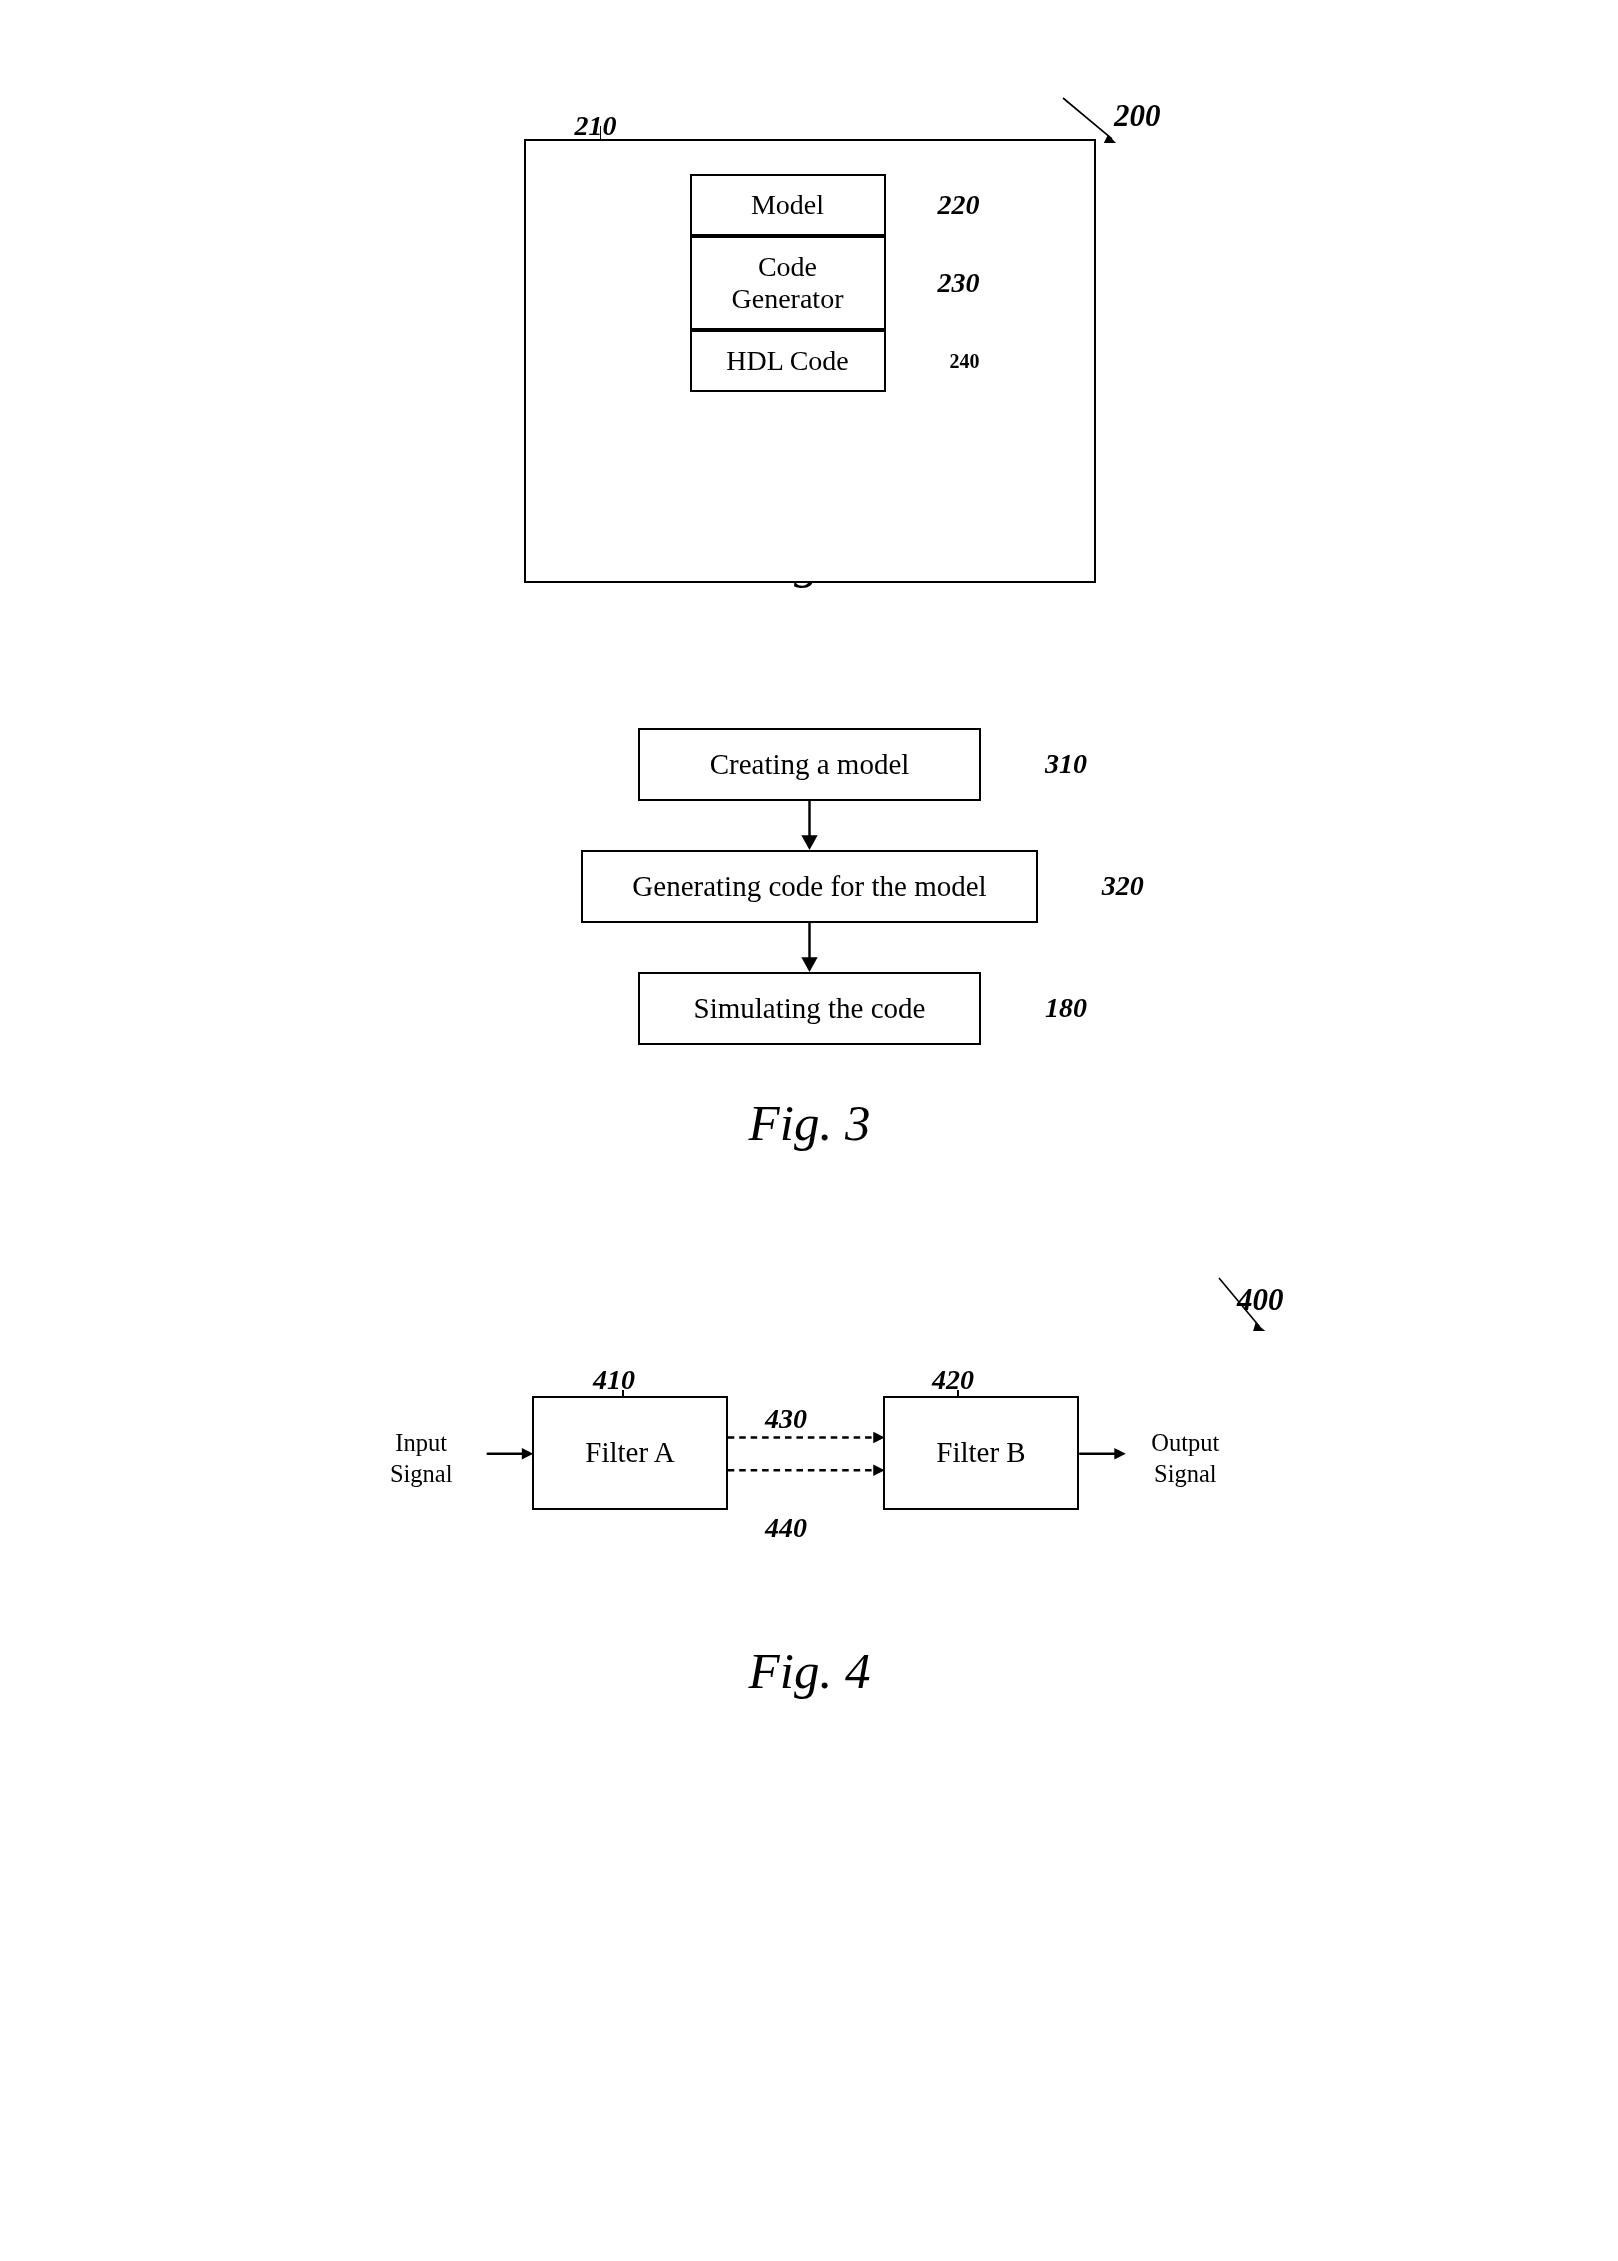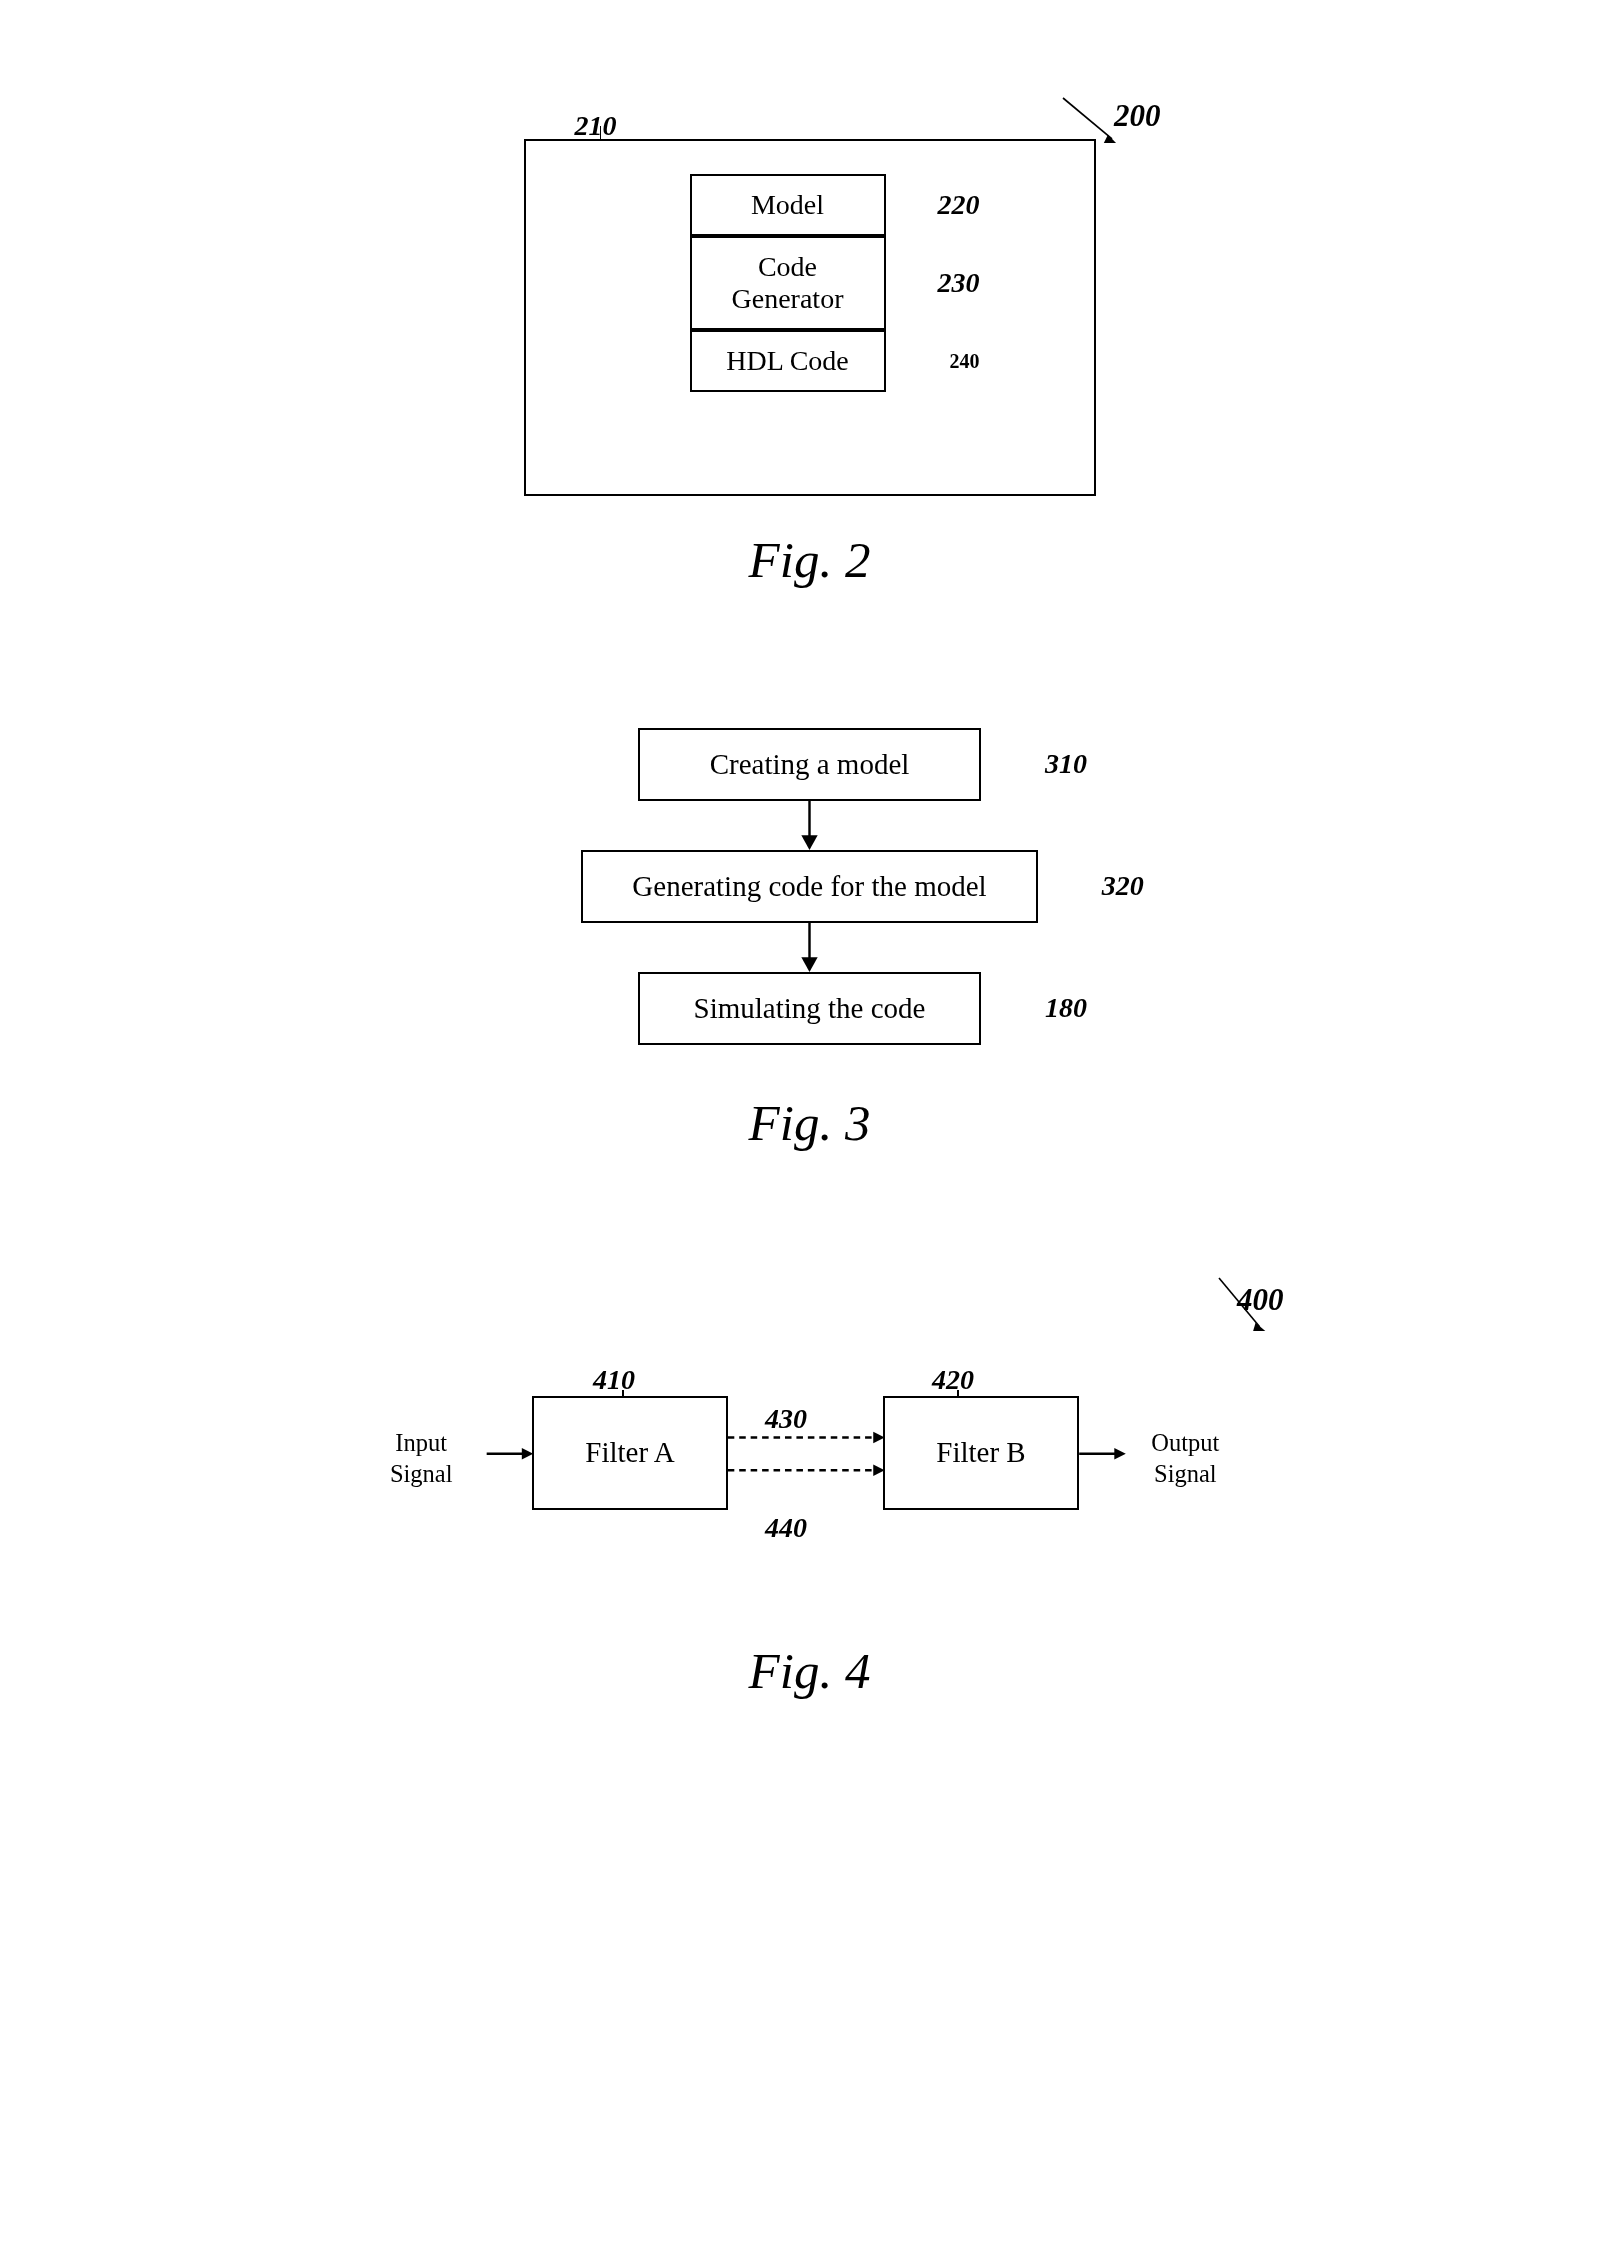--- a/index.html
+++ b/index.html
@@ -118,21 +118,21 @@
   <div class="fig2-section">
     <div style="position:relative; width:572px; height:343px; margin-top:57px;">
 
       <span style="position:absolute; top:-41px; right:-65px; font-size:31px; font-style:italic; font-weight:bold;">200</span>
 
       <svg style="position:absolute; top:-41px; right:-65px; width:98px; height:49px; overflow:visible;" viewBox="0 0 120 60" width="98" height="49">
         <line x1="0" y1="0" x2="60" y2="50" stroke="#000" stroke-width="2"></line>
         <polygon points="55,45 65,55 50,55" fill="#000"></polygon>
       </svg>
 
-      <div style="position:absolute; top:0; left:0; width:572px; height:357px; border:2.5px solid #000; background:#fff;">
+      <div style="position:absolute; top:0; left:0; width:572px; height:444px; border:2.5px solid #000; background:#fff;">
 
         <span style="position:absolute; top:-31px; left:49px; font-size:28px; font-style:italic; font-weight:bold;">210</span>
 
         <div style="position:absolute; top:-14.7px; left:74px; width:1.6px; height:14.7px; background:#000;"></div>
 
 
         <div style="position:absolute; left:164px; top:33px; display:flex; flex-direction:column; ">
 
           <div style="position:relative;">
             <div style="border:2.5px solid #000; padding:13px 24.5px; font-size:28px; text-align:center; background:#fff; min-width:196px;">

